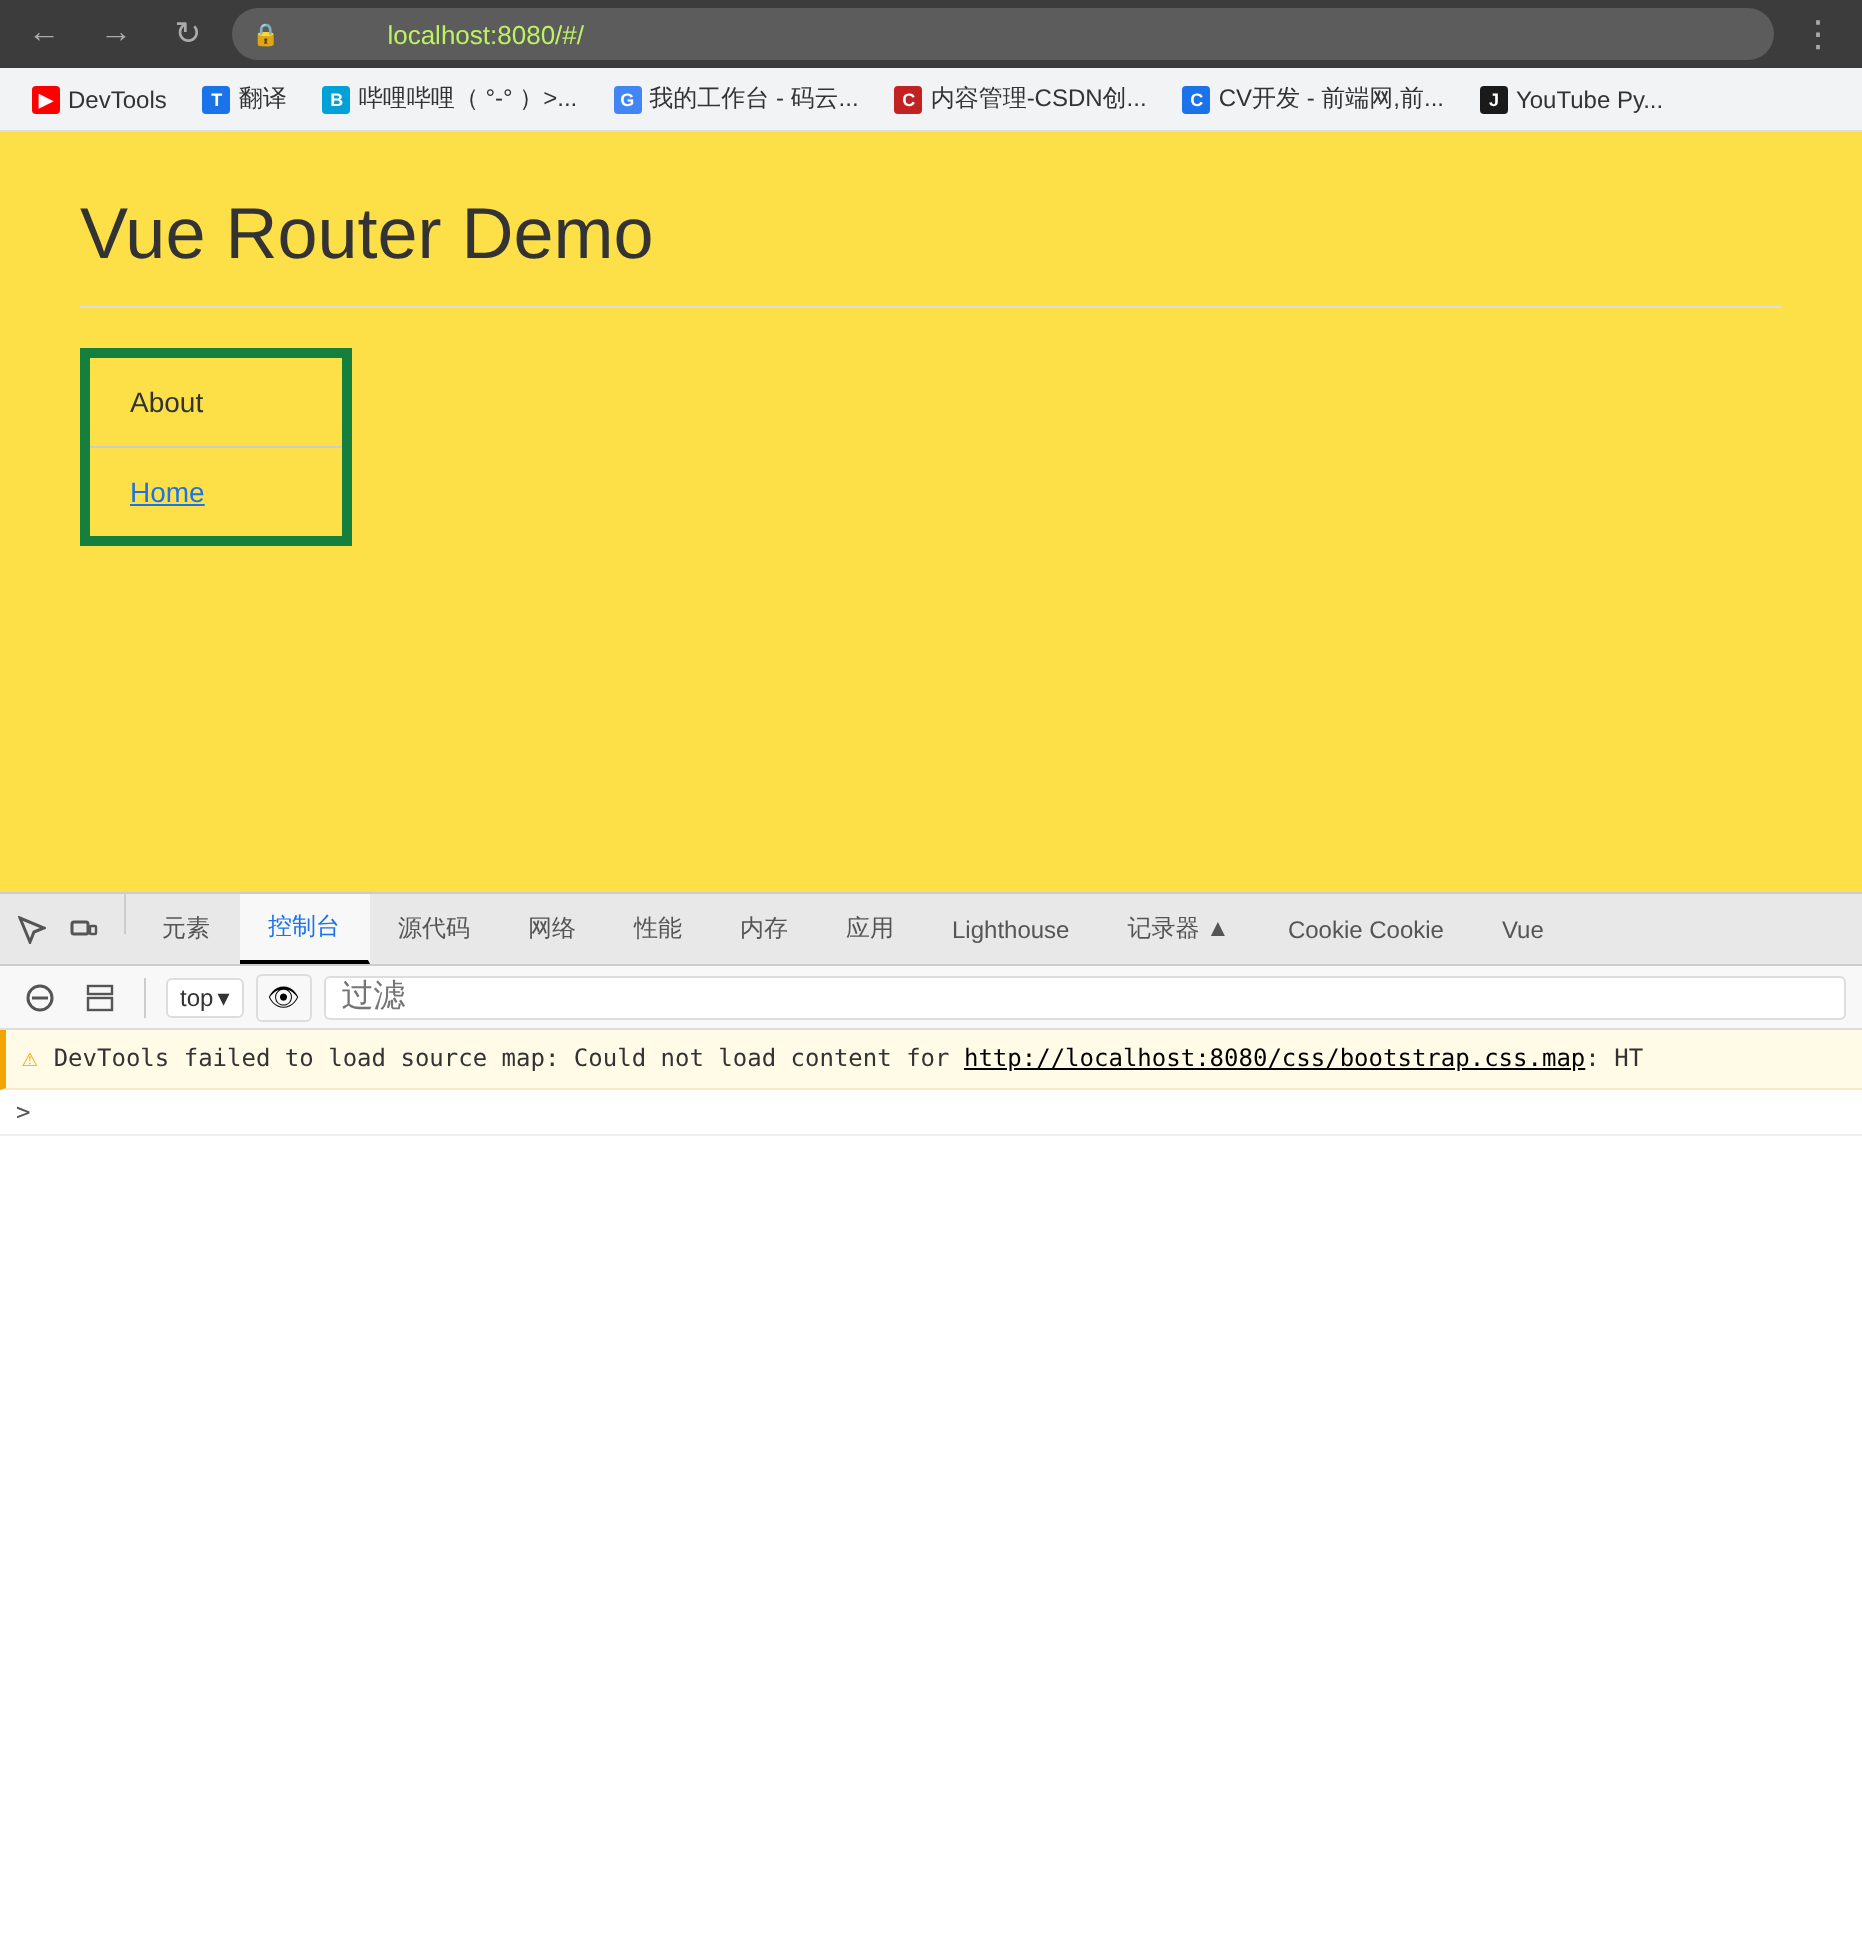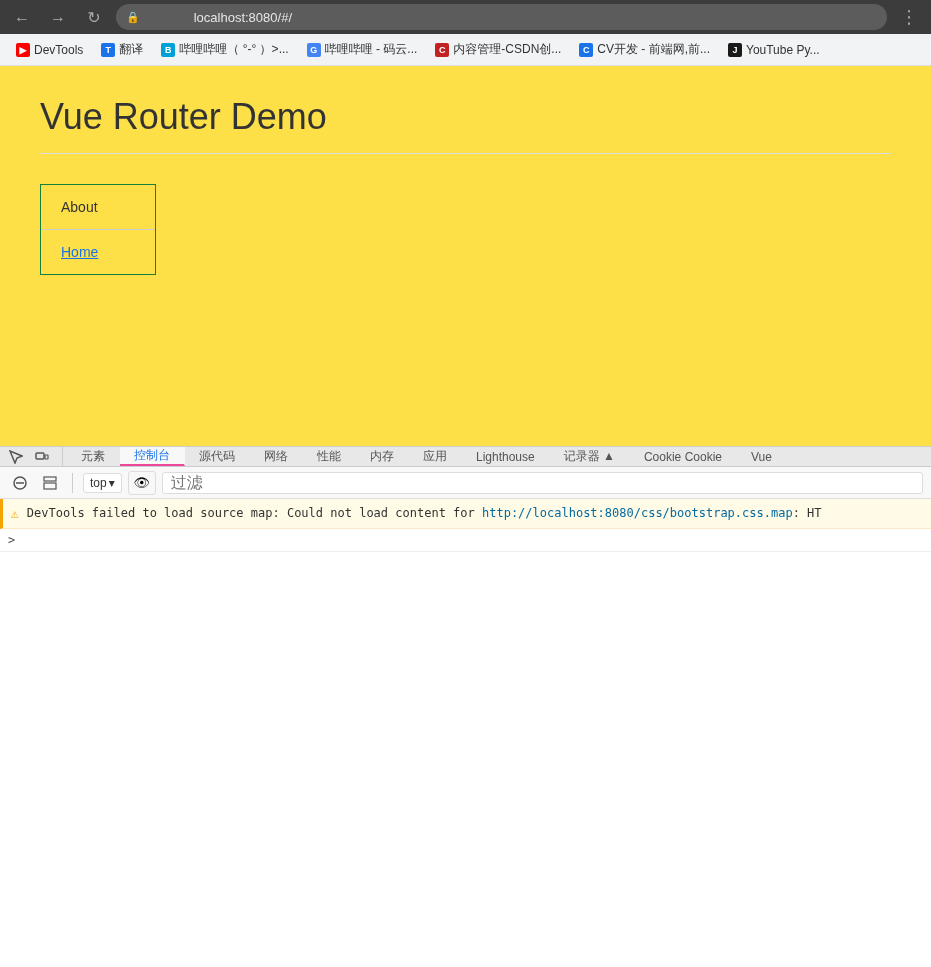--- a/index.html
+++ b/index.html
@@ -39,21 +39,21 @@
       height: 26px;
       background: #5c5c5c;
       border-radius: 13px;
       display: flex;
       align-items: center;
       padding: 0 10px;
       gap: 6px;
     }
     .address-bar .lock-icon { color: #aaa; font-size: 11px; }
     .address-bar .url-text {
-      color: #e5e5e5;
+      color: #bef264;
       font-size: 13px;
       padding-left: 48px;
     }
 
     .browser-menu-btn {
       width: 28px;
       height: 28px;
       background: none;
       border: none;
       cursor: pointer;
@@ -118,24 +118,23 @@
     .page-title {
       font-size: 36px;
       font-weight: 300;
       color: #333;
       margin-bottom: 20px;
       padding-bottom: 15px;
       border-bottom: 1px solid #ddd;
     }
 
     .nav-menu {
-      border: 1px solid #15803d;
+      border: 5px solid #15803d;
       display: inline-block;
-      width: 116px;
-      margin-top: 10px;
+      width: 136px;
     }
 
     .nav-menu-item {
       padding: 14px 20px;
       border-bottom: 1px solid #ccc;
       cursor: pointer;
       font-size: 14px;
       color: #333;
     }
     .nav-menu-item:last-child { border-bottom: none; text-decoration: underline; }
@@ -143,42 +142,42 @@
 
     
     .devtools {
       background: #f8f8f8;
       border-top: 1px solid #ccc;
       width: 931px;
     }
 
     .devtools-tabs {
       background: #e8e8e8;
-      height: 20px;
+      height: 36px;
       display: flex;
       align-items: stretch;
       border-bottom: 1px solid #ccc;
       overflow-x: auto;
     }
 
     .devtools-tab {
       padding: 0 14px;
       display: flex;
       align-items: center;
       font-size: 12px;
       color: #555;
       cursor: pointer;
       white-space: nowrap;
       border-right: 1px solid transparent;
       gap: 4px;
     }
     .devtools-tab.active {
       background: #f8f8f8;
       color: #1a73e8;
-      border-bottom: 2px solid #ec4899;
+      border-bottom: 2px solid #000000;
     }
 
     .devtools-toolbar {
       height: 32px;
       display: flex;
       align-items: center;
       padding: 0 8px;
       gap: 6px;
       border-bottom: 1px solid #ddd;
       background: #f8f8f8;
@@ -262,21 +261,22 @@
 
     .error-text {
       flex: 1;
       line-height: 1.4;
       overflow: hidden;
       text-overflow: ellipsis;
       white-space: nowrap;
     }
 
     .error-link {
-      color: #0369a1;
+      color: #000000;
+      text-decoration: underline;
       cursor: pointer;
     }
 
     .console-input-row {
       display: flex;
       align-items: center;
       padding: 4px 8px;
       font-family: monospace;
       font-size: 12px;
       color: #333;
@@ -326,21 +326,21 @@
     <div class="bookmark-item">
       <div class="bookmark-favicon fav-translate">T</div>
       <span>翻译</span>
     </div>
     <div class="bookmark-item">
       <div class="bookmark-favicon fav-bilibili">B</div>
       <span>哔哩哔哩（ °-° ）&gt;...</span>
     </div>
     <div class="bookmark-item">
       <div class="bookmark-favicon fav-google">G</div>
-      <span>哔哩哔哩 - 码云...</span>
+      <span>我的工作台 - 码云...</span>
     </div>
     <div class="bookmark-item">
       <div class="bookmark-favicon fav-csdn">C</div>
       <span>内容管理-CSDN创...</span>
     </div>
     <div class="bookmark-item">
       <div class="bookmark-favicon fav-cv">C</div>
       <span>CV开发 - 前端网,前...</span>
     </div>
     <div class="bookmark-item">

